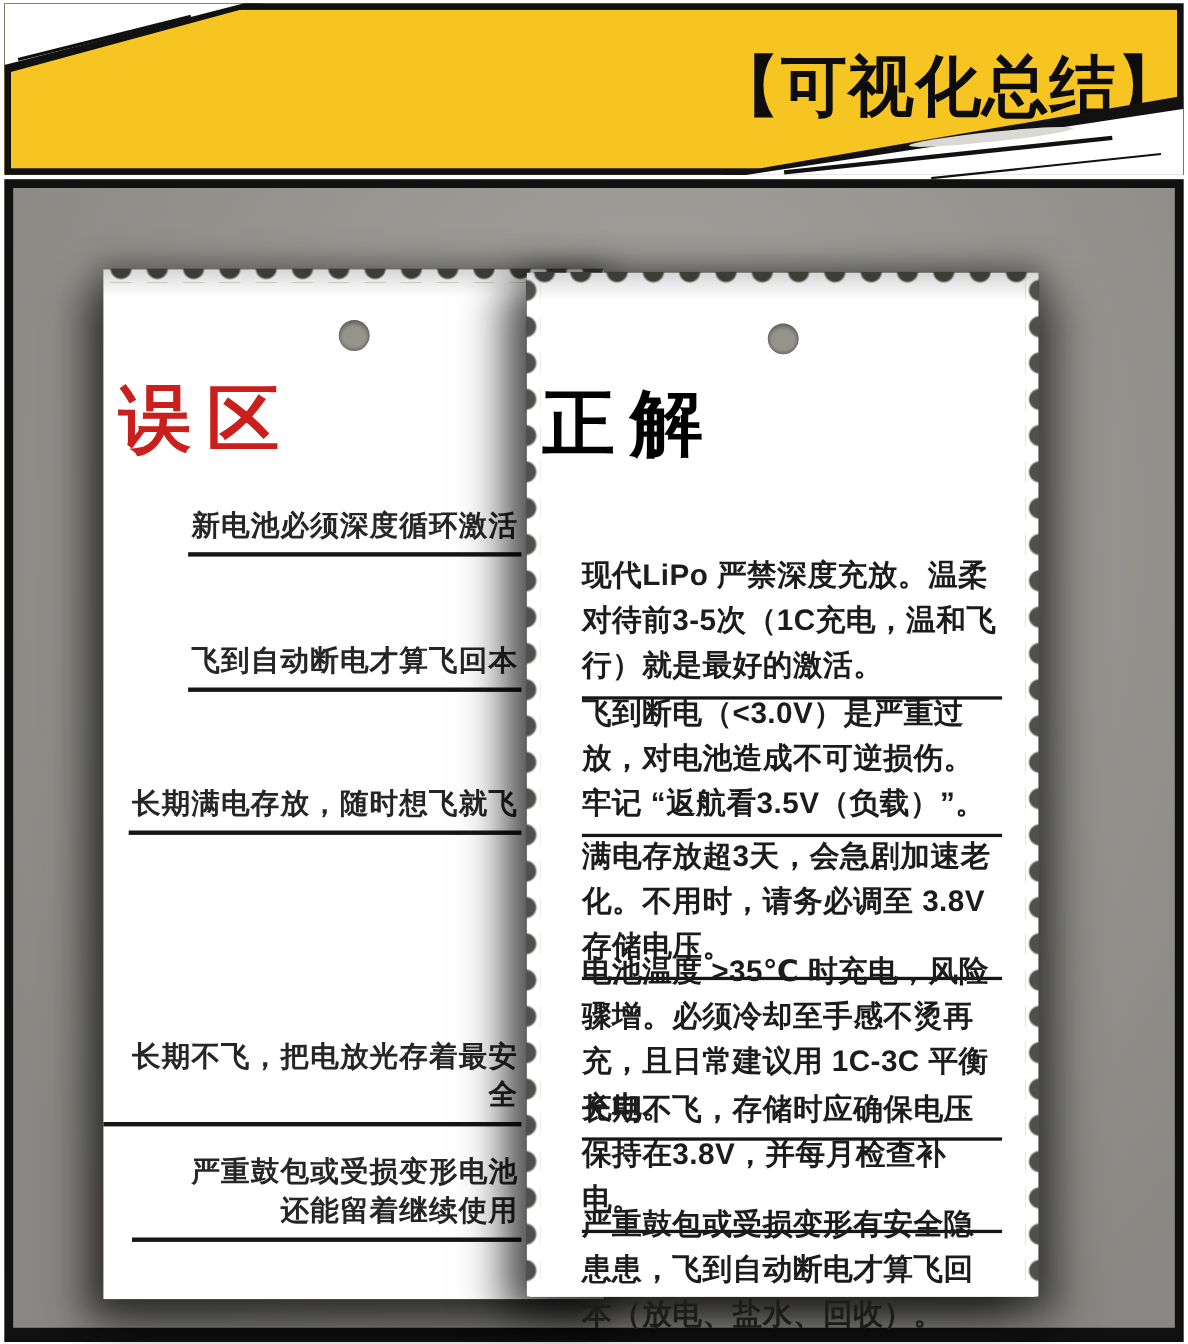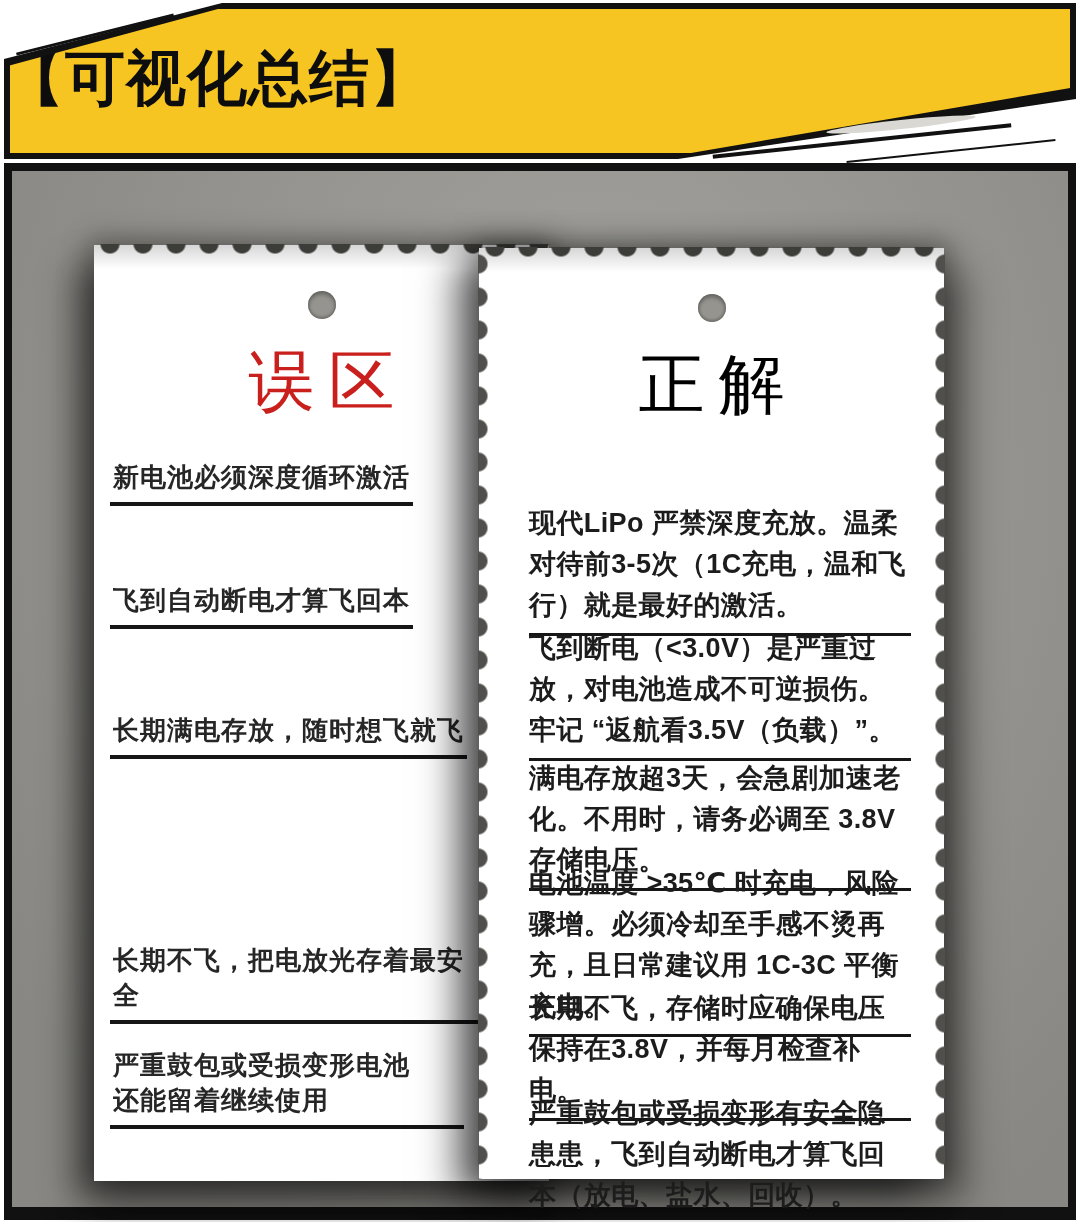--- a/index.html
+++ b/index.html
@@ -2,21 +2,21 @@
 <html><head>
 <meta charset="utf-8">
 <style>
   html,body{margin:0;padding:0;background:#ffffff;}
   .page{position:relative;width:1080px;height:1222px;background:#ffffff;overflow:hidden;
         font-family:"Liberation Sans","DejaVu Sans",sans-serif;}
 
   
   .header{position:absolute;left:4px;top:3px;width:1072px;height:156px;}
   .header-frame{position:absolute;inset:0;background:#f7c522;border:6px solid #111;box-sizing:border-box;}
-  .header-title{position:absolute;left:0;top:36px;width:100%;text-align:left;
+  .header-title{position:absolute;left:0;top:36px;width:100%;text-align:right;
     font-size:60px;font-weight:bold;color:#0d0d0d;letter-spacing:1px;z-index:3;}
   .wedge{position:absolute;z-index:4;}
   .wedge-tl-black{left:0;top:0;width:236px;height:64px;background:#111;
     clip-path:polygon(0 0,100% 0,0 100%);}
   .wedge-tl-white{left:0;top:0;width:218px;height:56px;background:#fff;
     clip-path:polygon(0 0,100% 0,0 100%);}
   .slash-tl{left:10px;top:30px;width:162px;height:3px;background:#111;
     transform:rotate(-14deg);z-index:5;}
   .wedge-br-black{right:0;bottom:0;width:420px;height:72px;background:#111;
     clip-path:polygon(100% 0,100% 100%,0 100%);}
@@ -52,27 +52,27 @@
   .scallop-right{top:0;bottom:0;right:-1px;width:13px;
     background-image:radial-gradient(circle 10px at 13px 16px, #504f4b 0 8.5px, rgba(80,79,75,0) 10.5px);
     background-size:13px 33px;background-repeat:repeat-y;}
   .top-shade{position:absolute;top:0;left:0;right:0;height:24px;
     background:linear-gradient(to bottom, rgba(0,0,0,0.16), rgba(0,0,0,0));}
 
   .hole{position:absolute;top:46px;left:50%;width:28px;height:28px;margin-left:-14px;
     border-radius:50%;background:#95948f;
     box-shadow:inset 0 3px 4px rgba(0,0,0,0.35), inset 0 -2px 3px rgba(0,0,0,0.25);}
 
-  .card-title{position:absolute;top:92px;left:0;width:100%;text-align:center;
-    font-size:66px;font-weight:normal;letter-spacing:14px;padding-left:14px;box-sizing:border-box;}
+  .card-title{position:absolute;top:92px;left:0;width:100%;text-align:left;
+    font-size:66px;font-weight:bold;letter-spacing:14px;padding-left:14px;box-sizing:border-box;}
   .title-red{color:#c9201d;}
   .title-green{color:#000000;}
 
   .items-left{position:absolute;left:0;top:0;width:380px;height:100%;}
-  .myth{position:absolute;left:16px;width:100%;text-align:left;}
+  .myth{position:absolute;left:0;width:100%;text-align:right;}
   .myth .u{display:inline-block;font-size:26px;font-weight:bold;color:#262626;
     letter-spacing:1px;line-height:1.35;padding:0 3px 7px 3px;border-bottom:4px solid #161616;
     white-space:pre-line;}
   .myth .u.wide{min-width:348px;}
 
   .items-right{position:absolute;left:50px;top:0;width:382px;height:100%;}
   .ans{position:absolute;left:0;width:100%;font-size:27px;font-weight:bold;color:#1c1c1c;
     line-height:1.52;letter-spacing:0.4px;padding-bottom:7px;border-bottom:3px solid #161616;margin-top:44px;}
 </style>
 </head>

